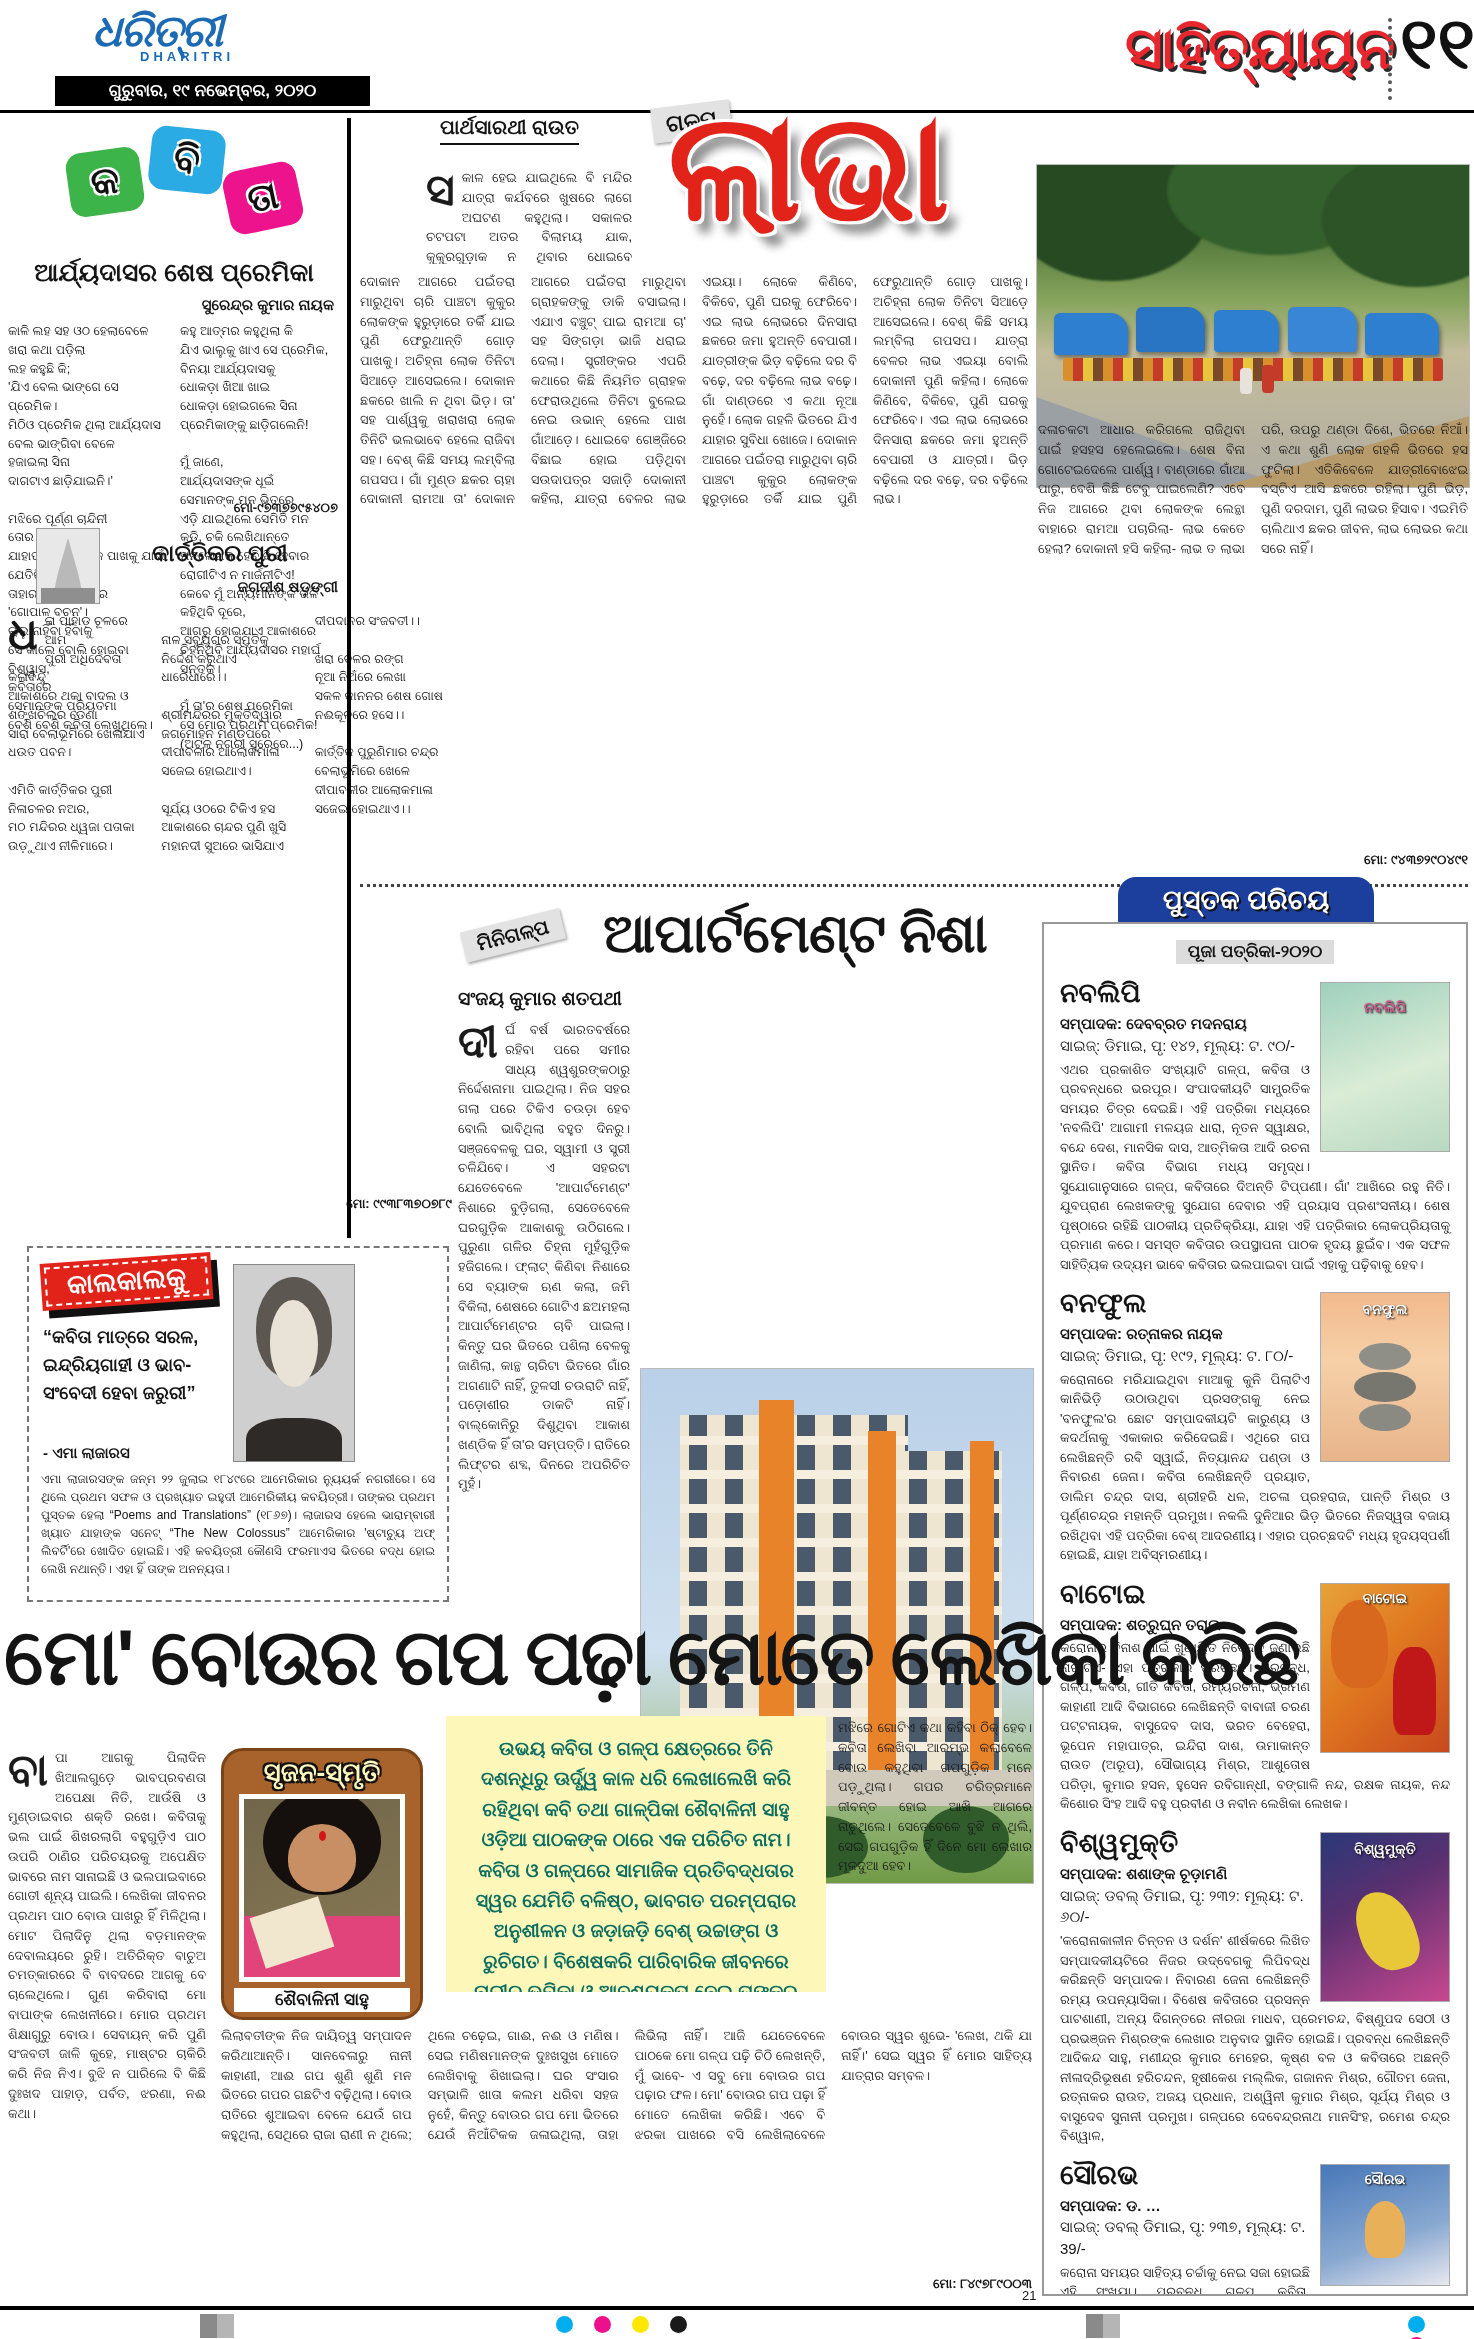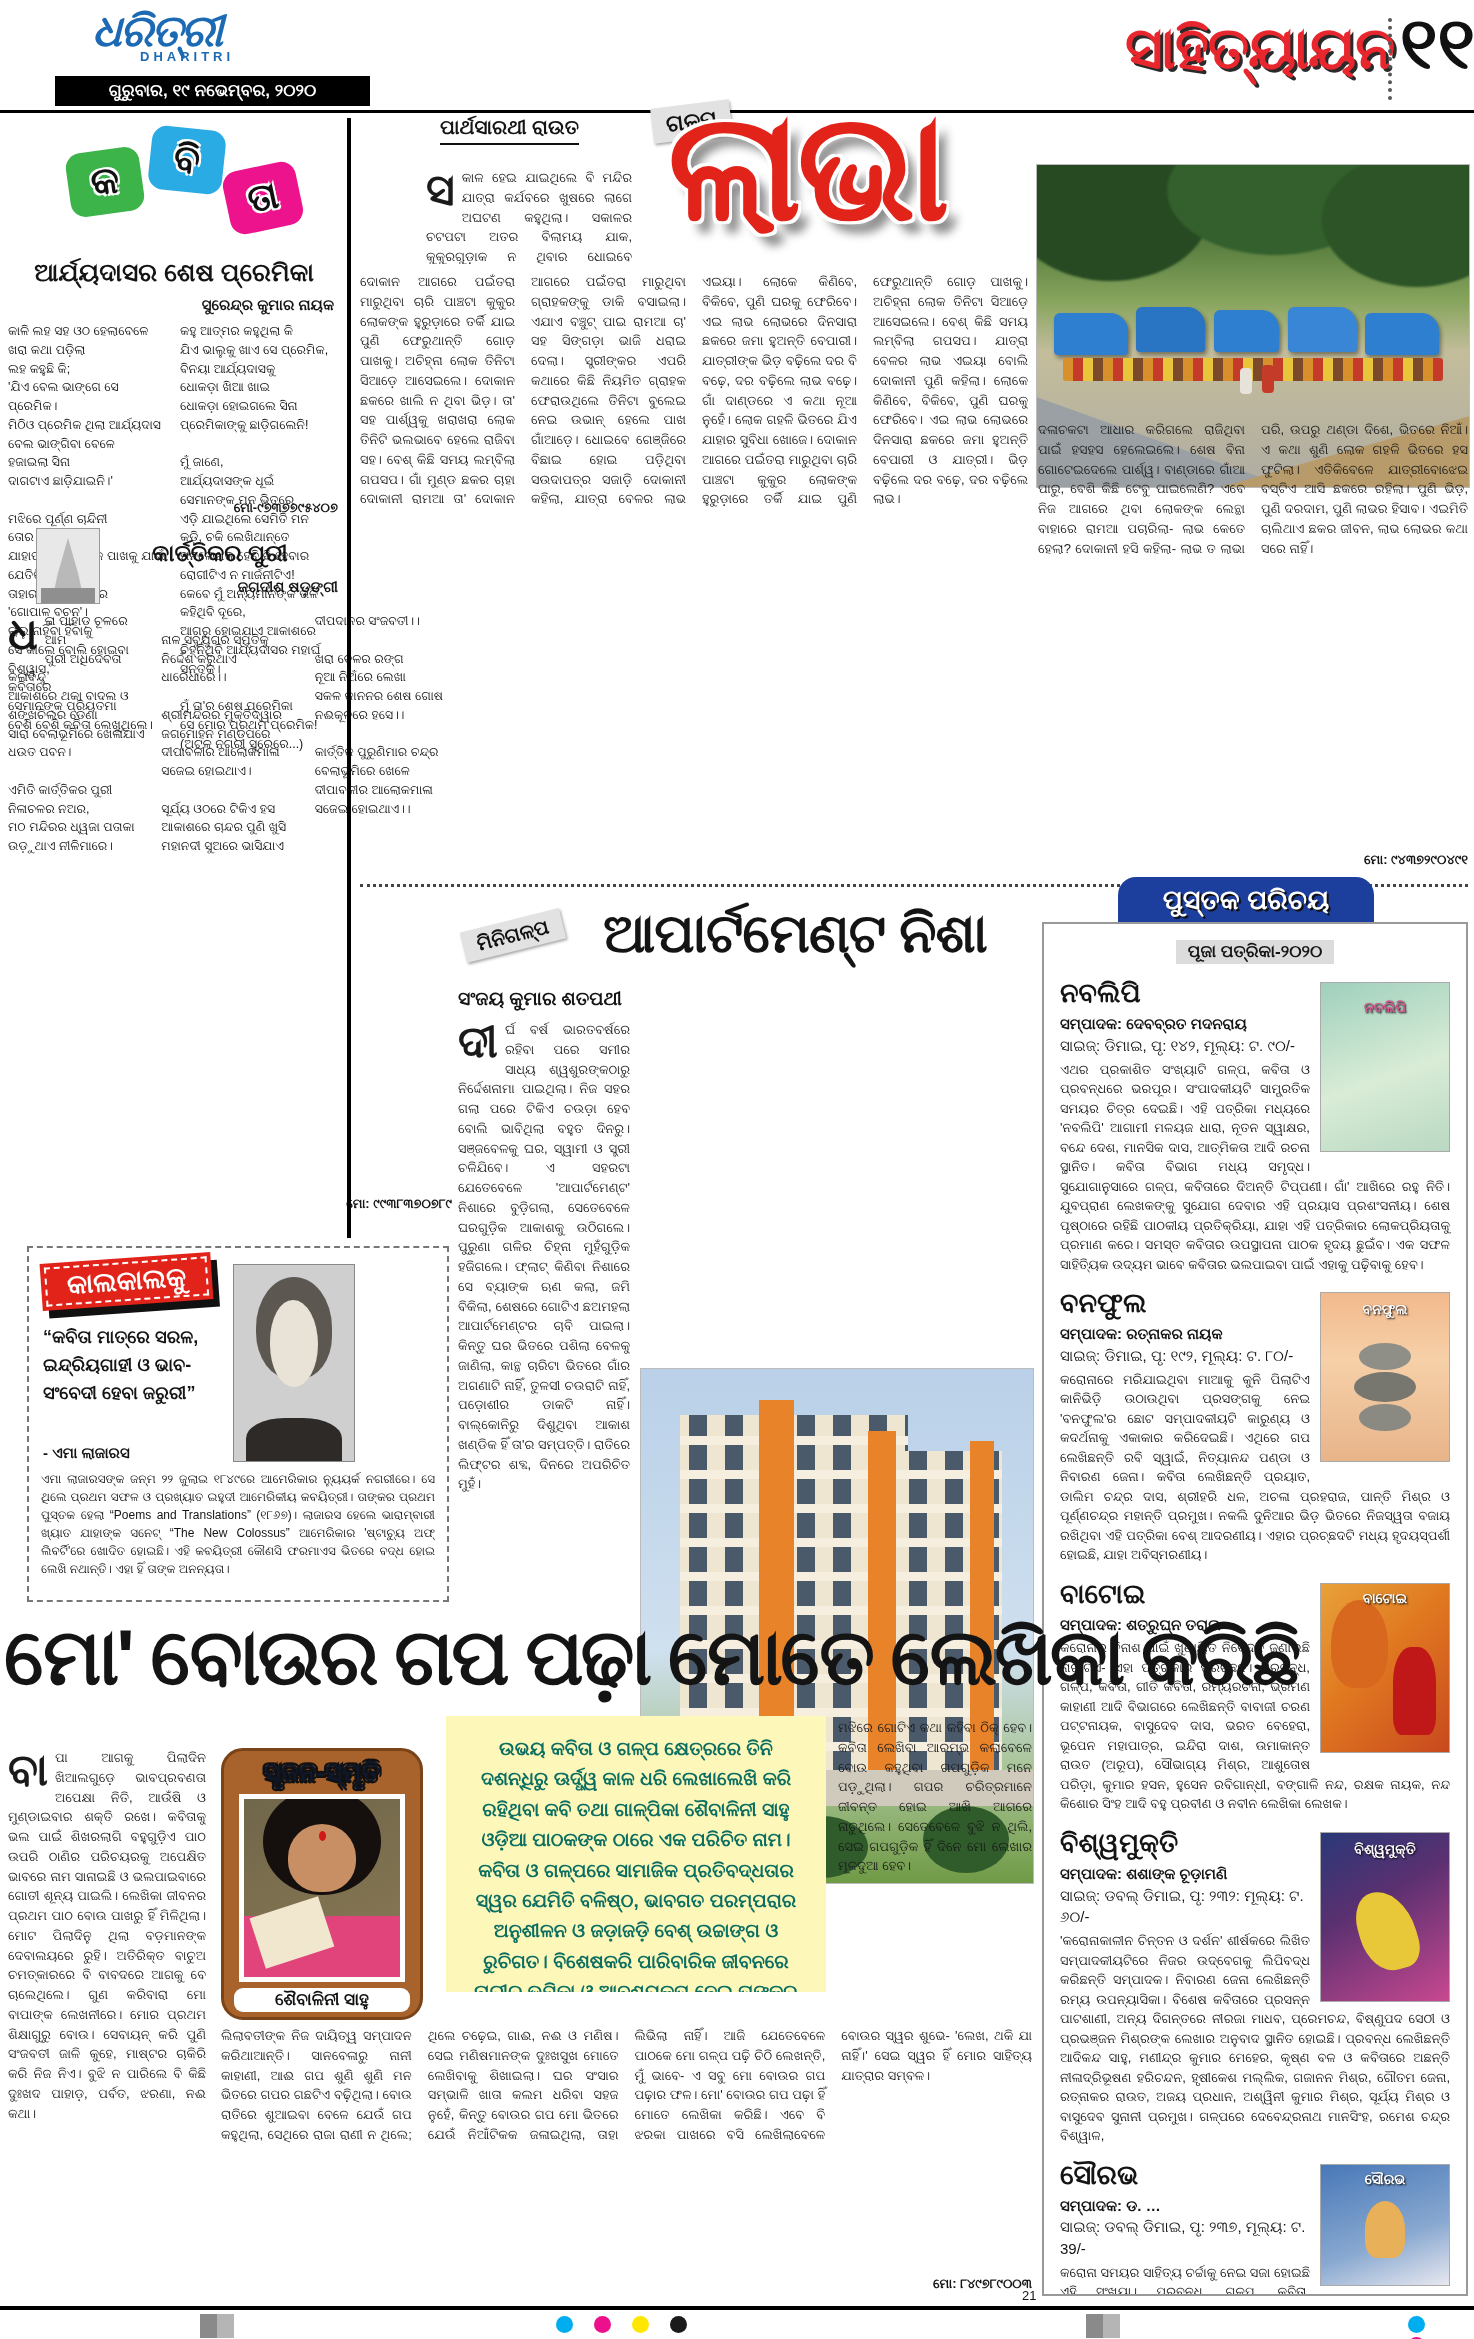--- a/index.html
+++ b/index.html
@@ -68,25 +68,25 @@
   .bk-det{font-size:15px;line-height:1.45;}
   .bk-rev{font-size:13px;line-height:1.5;text-align:justify;margin-top:3px;}
   .cover{float:right;width:128px;height:168px;margin:4px 0 6px 10px;border:1px solid #aaa;
          position:relative;overflow:hidden;}
   .cover span{position:absolute;left:0;right:0;text-align:center;font-size:14px;font-weight:800;color:#fff;
               text-shadow:1px 1px 2px #000;}
 
   
   .feat-head{font-size:78px;font-weight:800;letter-spacing:-3px;white-space:nowrap;}
   .author-box{background:#a8622b;border:3px solid #7a4318;border-radius:22px;text-align:center;}
-  .srujan{font-size:26px;font-weight:800;color:#0f172a;
+  .srujan{font-size:26px;font-weight:800;color:#fef9c3;
           text-shadow:-2px -2px 0 #111,2px -2px 0 #111,-2px 2px 0 #111,2px 2px 0 #111;}
   .auth-photo{margin:6px auto 0;width:156px;height:178px;border:5px solid #fff;position:relative;overflow:hidden;
               background:linear-gradient(160deg,#70664a,#8a7a55);}
-  .auth-name{background:#fff;color:#111;font-size:17px;font-weight:800;margin:6px 10px 10px;padding:2px 0;border-radius:9px;}
+  .auth-name{background:#fff;color:#111;font-size:17px;font-weight:800;margin:6px 10px 10px;padding:2px 0;}
   .hl-box{background:#fdf7ba;color:#0b6e60;font-size:19px;font-weight:800;line-height:1.6;
           text-align:center;padding:18px 20px;box-sizing:border-box;}
 
   
   .photo{overflow:hidden;position:relative;border:1px solid #bbb;}
   .mkt{background:linear-gradient(180deg,#35542b 0%,#5d8142 26%,#86a45c 42%,#c3bd9b 58%,#b0aca2 100%);}
   .mkt .leaf{position:absolute;border-radius:50%;filter:blur(1px);}
   .mkt .tarp{position:absolute;background:#2f7fd0;border-radius:6px 18px 4px 4px;box-shadow:2px 3px 4px rgba(0,0,0,.4);}
   .mkt .road{position:absolute;left:0;bottom:0;width:58%;height:34%;background:#9aa0a4;
              clip-path:polygon(0 100%,0 18%,100% 100%);}

